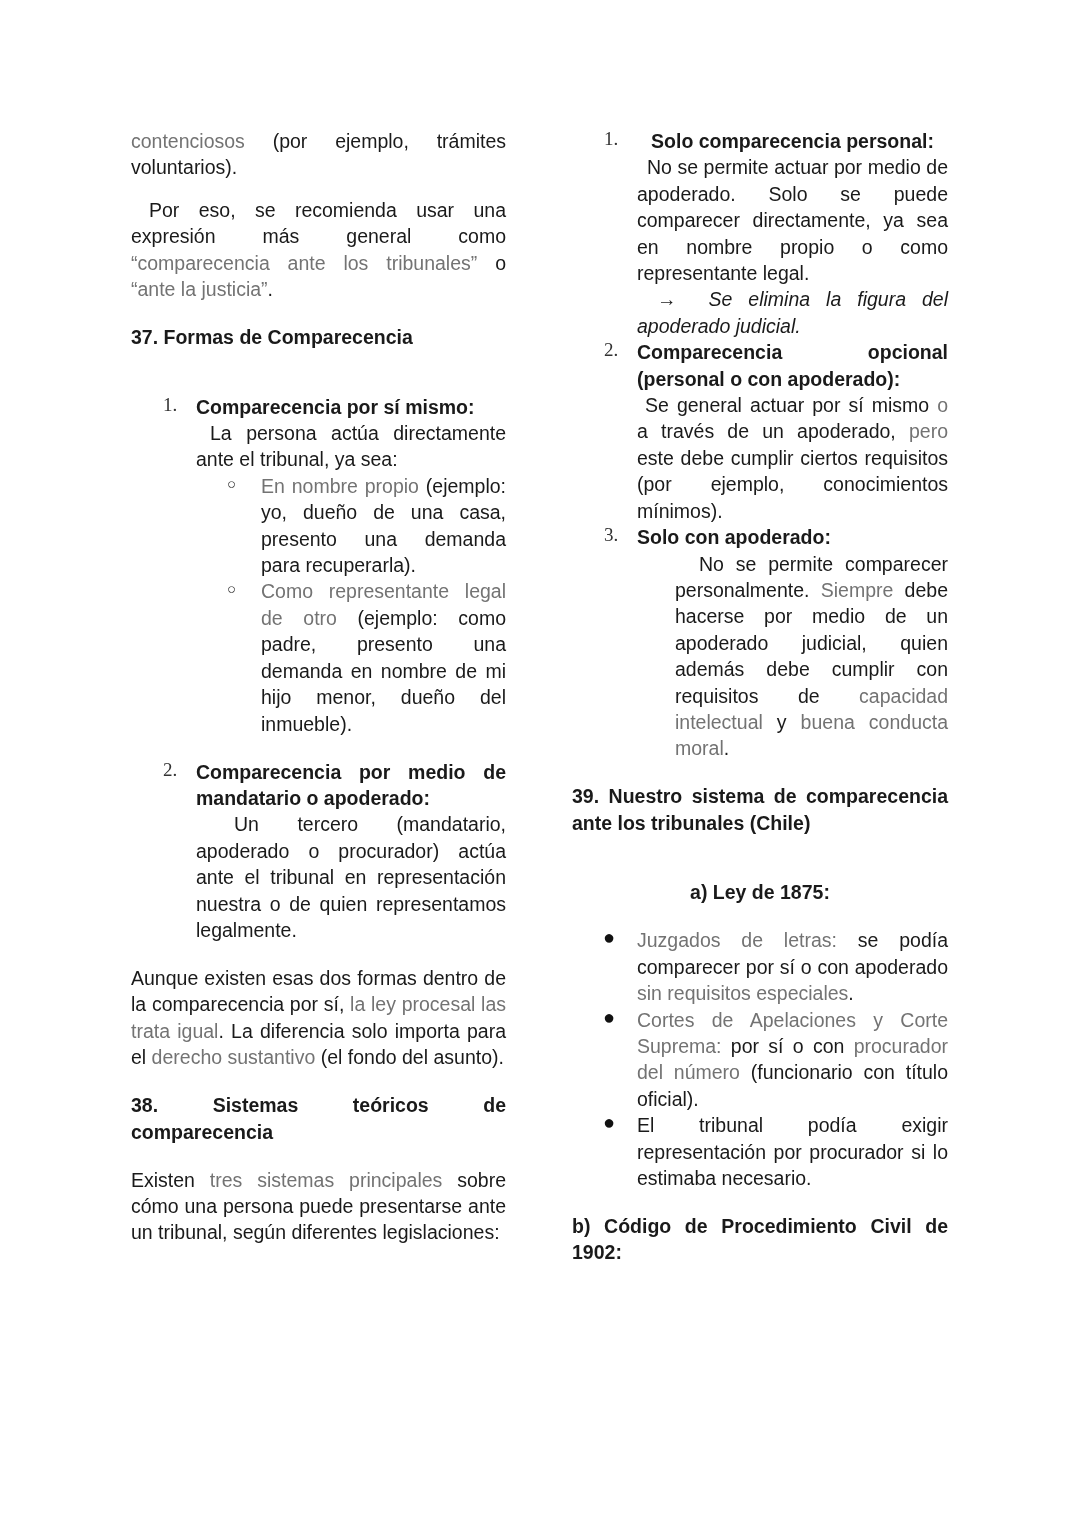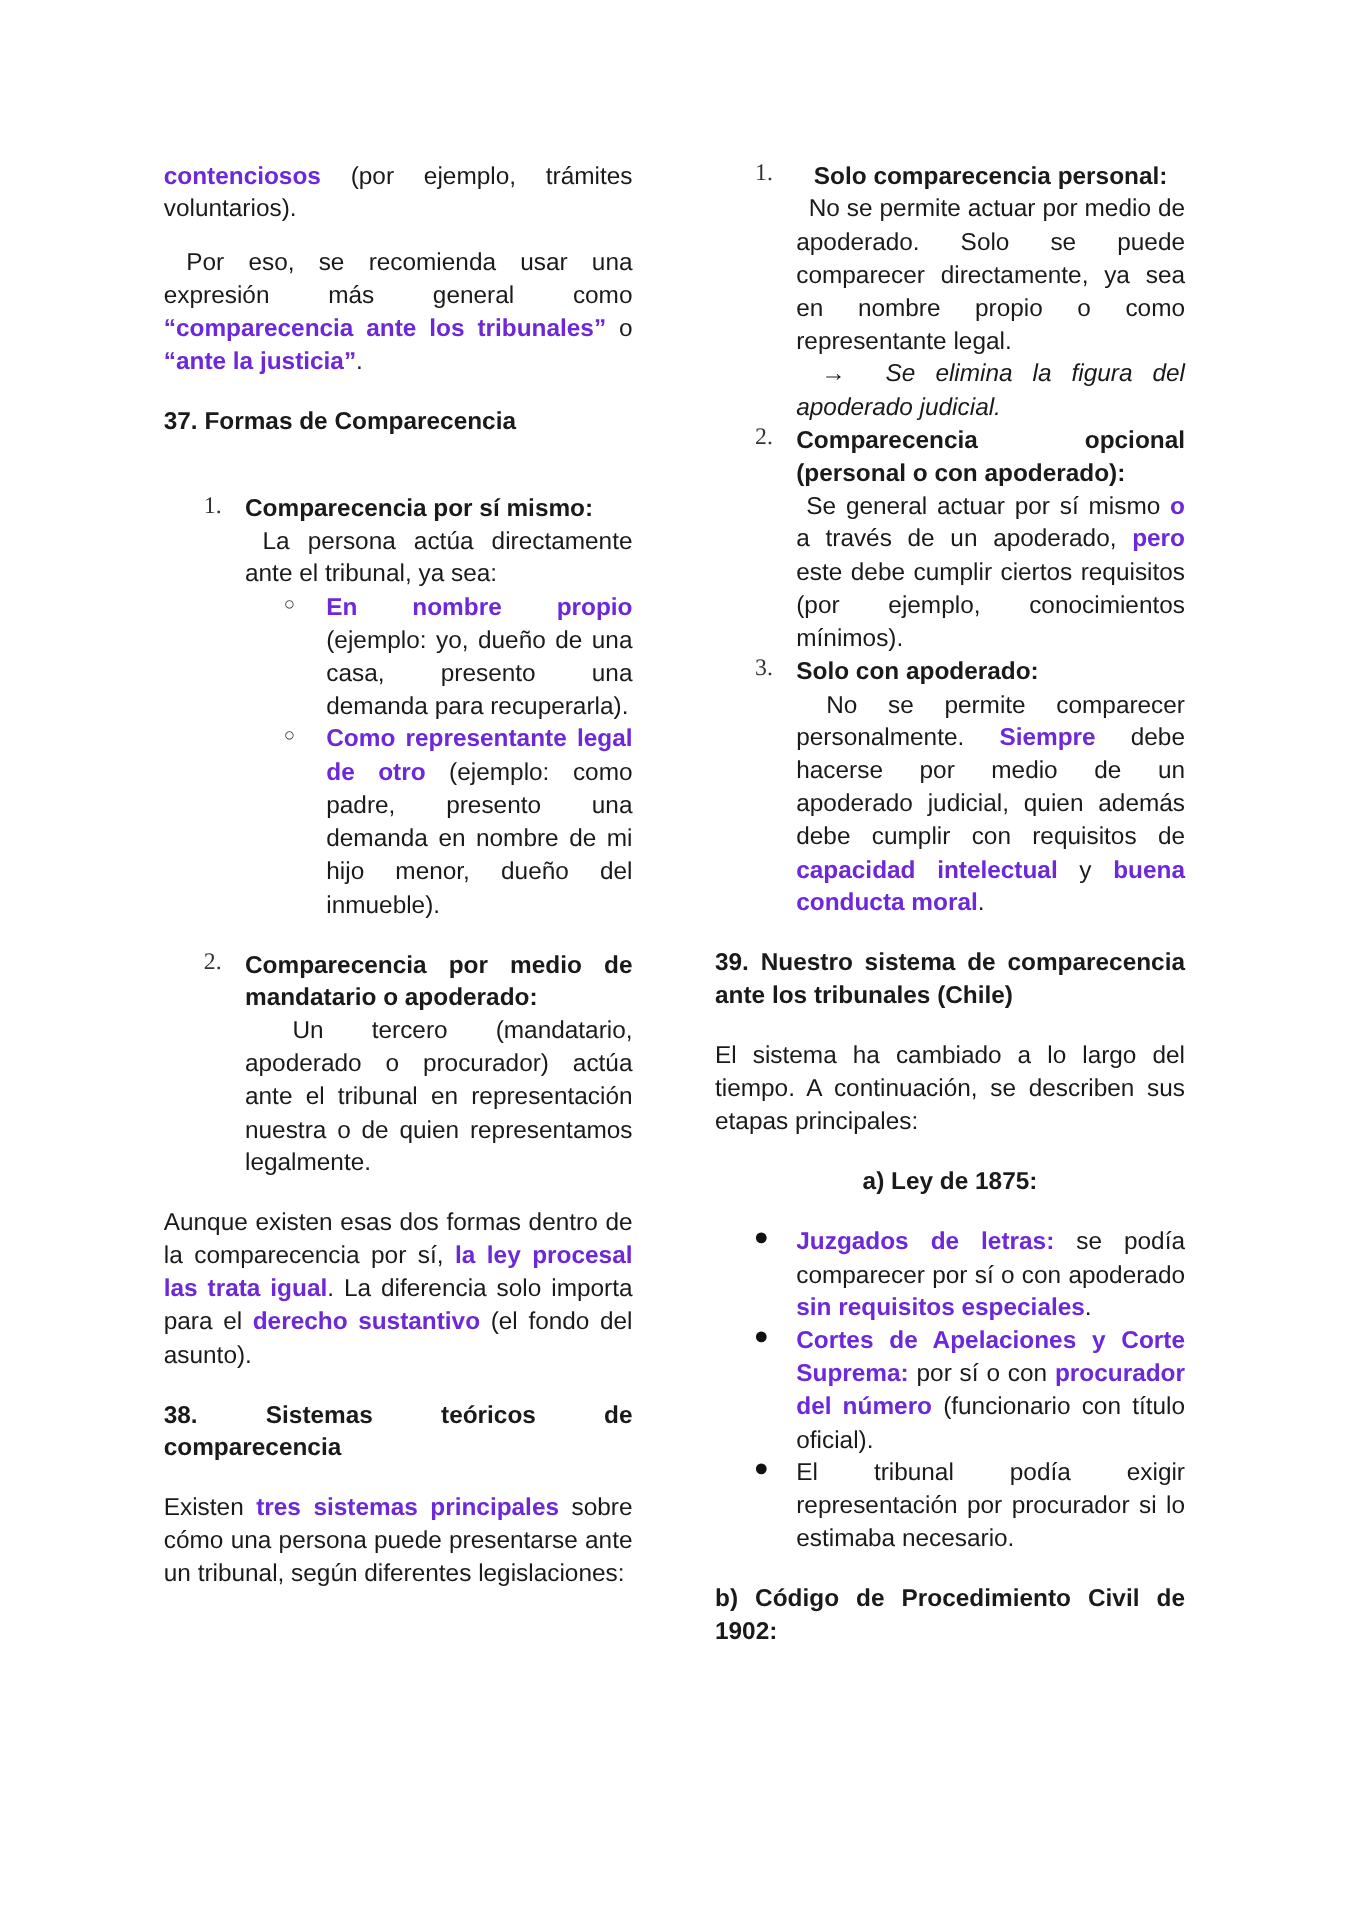--- a/index.html
+++ b/index.html
@@ -2,21 +2,21 @@
 <html><head>
 <meta charset="utf-8">
 <style>
   html, body { margin: 0; padding: 0; background: #ffffff; }
   body { width: 1080px; height: 1525px; position: relative; overflow: hidden;
          font-family: "Liberation Sans", sans-serif; color: #1a1a1a; font-size: 19.5px; }
   .col { position: absolute; top: 128px; }
   .col-left { left: 131px; width: 375px; }
   .col-right { left: 572px; width: 376px; }
   p, .blk { margin: 0; line-height: 26.4px; text-align: justify; }
-  b { font-weight: bold; color: #6d28d9; }
+  b { font-weight: normal; color: #737373; }
   .h { font-weight: bold; line-height: 26.4px; text-align: justify; }
   .gap { height: 21.6px; }
   .num-item { position: relative; }
   .num { position: absolute; font-family: "Liberation Serif", serif; font-size: 19px; color: #333; }
   .circ { position: absolute; font-size: 15px; color: #333; }
   .dot { position: absolute; font-size: 20px; color: #111; }
   .ind { text-indent: 18px; }
   i { font-style: italic; }
   .last { text-align-last: left; }
 </style>
@@ -66,26 +66,25 @@
     <p class="last" style="text-indent:20px;"><span>→</span>&nbsp;&nbsp;<i>Se elimina la figura del apoderado judicial.</i></p>
   </div>
   <div class="num-item" style="margin-left:65px;">
     <span class="num" style="left:-33px;">2.</span>
     <div class="h last">Comparecencia opcional (personal o con apoderado):</div>
     <p class="last" style="text-indent:8px;"><span>Se general actuar por sí mismo </span><b>o</b><span> a través de un apoderado, </span><b>pero</b><span> este debe cumplir ciertos requisitos (por ejemplo, conocimientos mínimos).</span></p>
   </div>
   <div class="num-item" style="margin-left:65px;">
     <span class="num" style="left:-33px;">3.</span>
     <div class="h" style="text-align:left;">Solo con apoderado:</div>
-    <p class="last" style="text-indent:24px;"><span>No se permite comparecer personalmente. </span><b>Siempre</b><span> debe hacerse por medio de un apoderado judicial, quien además debe cumplir con requisitos de </span><b>capacidad intelectual</b><span> y </span><b>buena conducta moral</b><span>.</span></p>
+    <p class="last" style="text-indent:24px;margin-left:38px;"><span>No se permite comparecer personalmente. </span><b>Siempre</b><span> debe hacerse por medio de un apoderado judicial, quien además debe cumplir con requisitos de </span><b>capacidad intelectual</b><span> y </span><b>buena conducta moral</b><span>.</span></p>
   </div>
   <div class="gap"></div>
   <div class="h last">39. Nuestro sistema de comparecencia ante los tribunales (Chile)</div>
   <div class="gap"></div>
-  <p class="last">El sistema ha cambiado a lo largo del tiempo. A continuación, se describen sus etapas principales:</p>
   <div class="gap"></div>
   <div class="h" style="text-align:center;">a) Ley de 1875:</div>
   <div class="gap"></div>
   <div class="num-item" style="margin-left:65px;">
     <span class="dot" style="left:-34px;top:-1px;">●</span>
     <p class="last"><b>Juzgados de letras:</b><span> se podía comparecer por sí o con apoderado </span><b>sin requisitos especiales</b><span>.</span></p>
   </div>
   <div class="num-item" style="margin-left:65px;">
     <span class="dot" style="left:-34px;top:-1px;">●</span>
     <p class="last"><b>Cortes de Apelaciones y Corte Suprema:</b><span> por sí o con </span><b>procurador del número</b><span> (funcionario con título oficial).</span></p>

